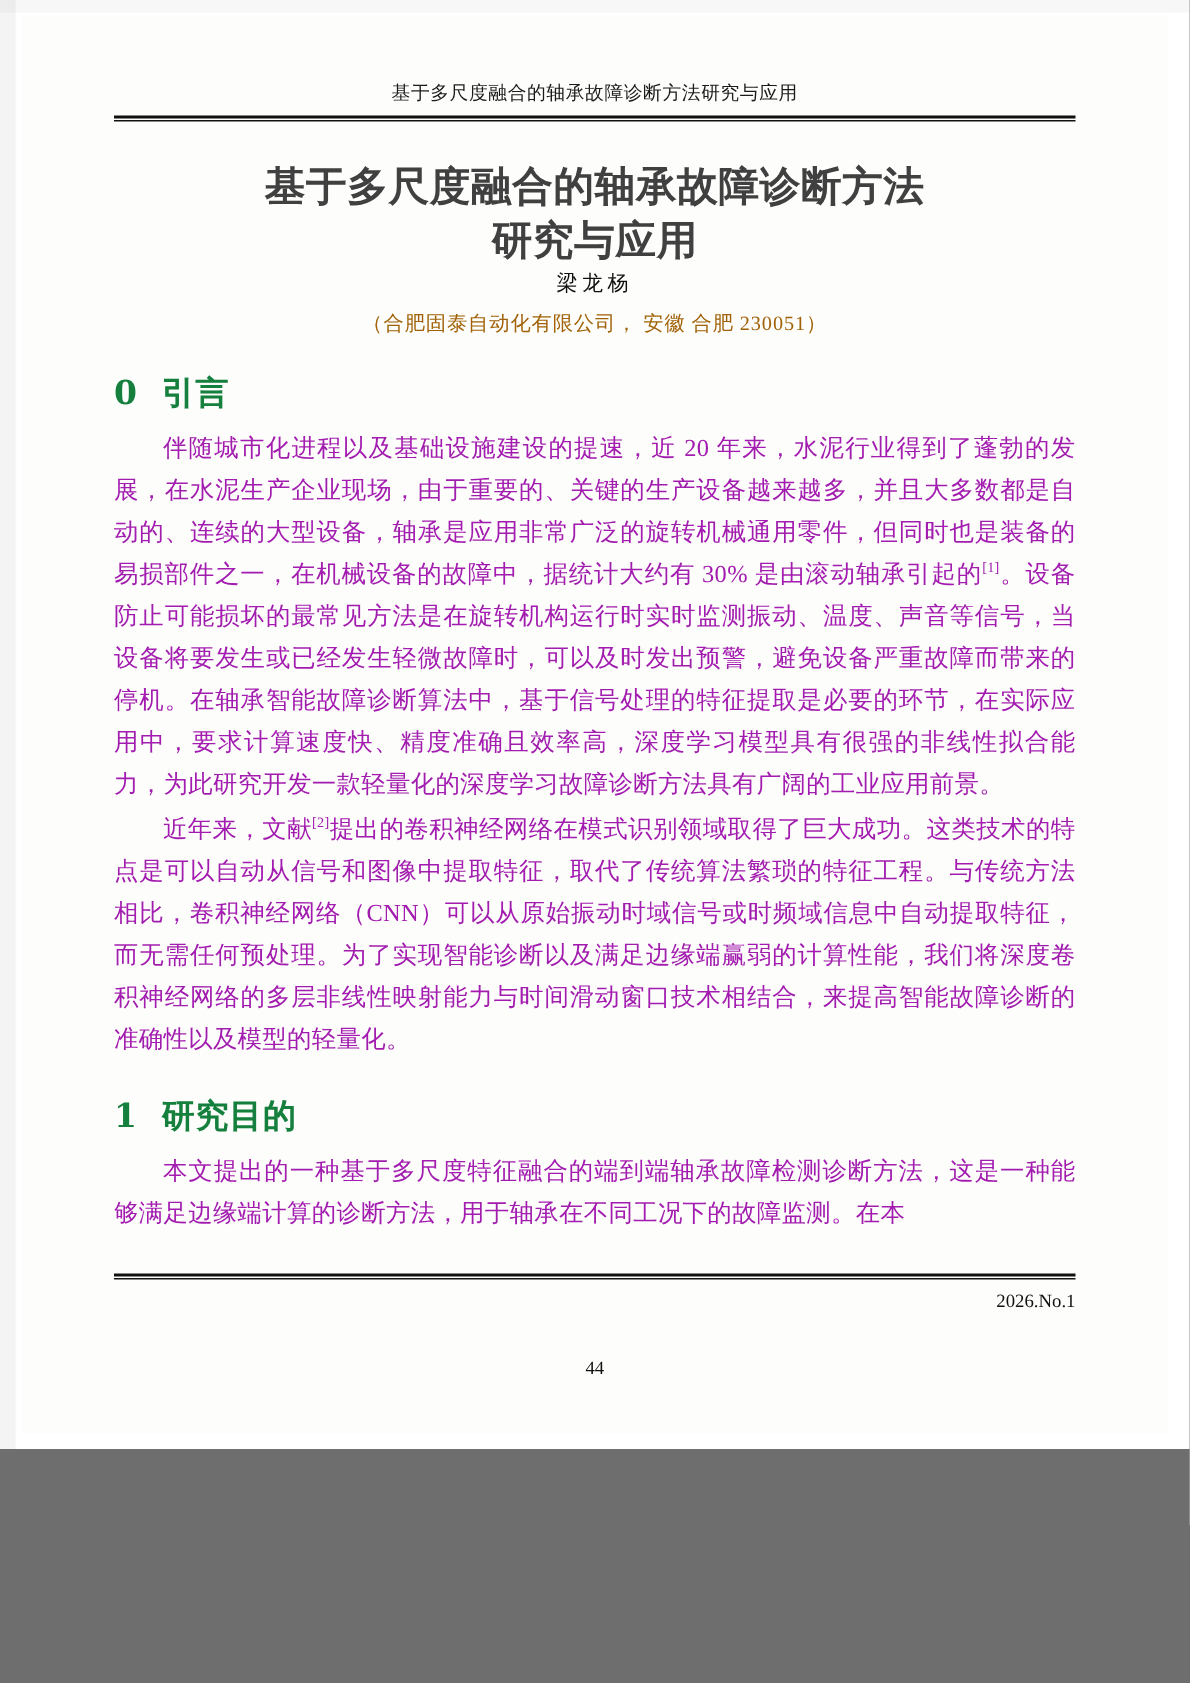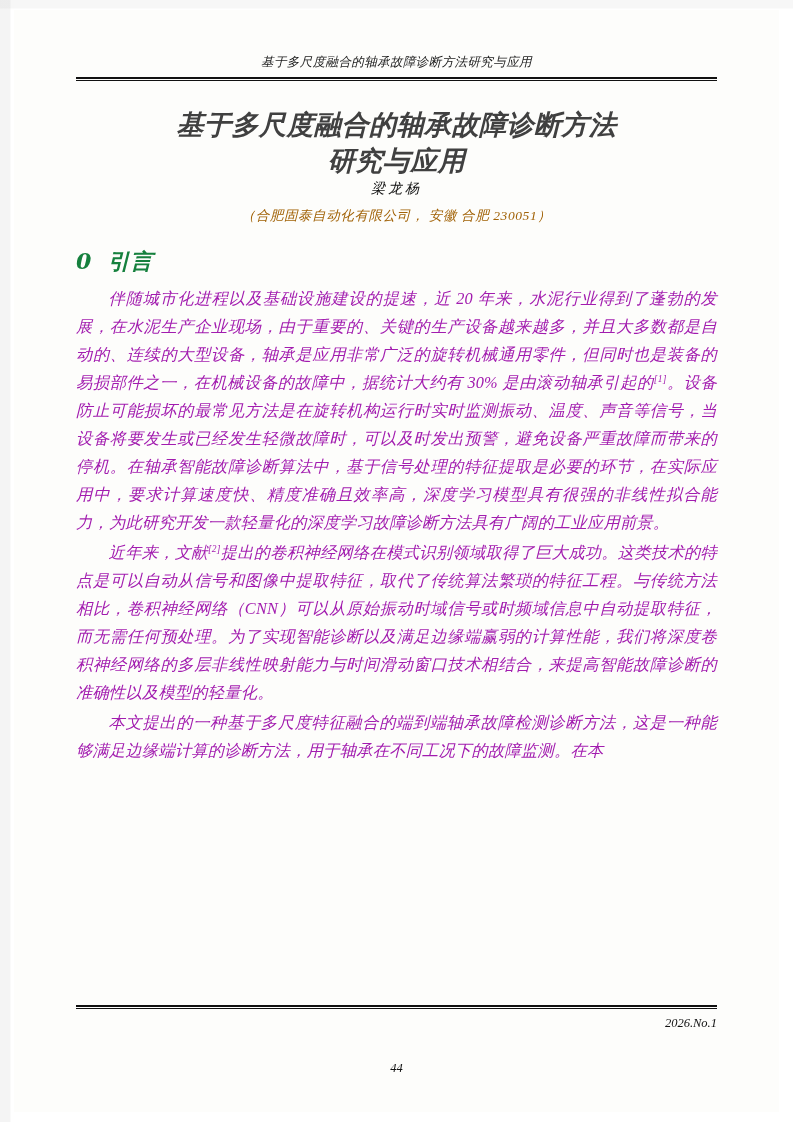--- a/index.html
+++ b/index.html
@@ -9,27 +9,26 @@
   }
   body {
     width: 793px;
     height: 1122px;
     overflow: hidden;
     font-family: "Liberation Serif", "DejaVu Serif", serif;
   }
   .page {
     position: relative;
     width: 793px;
-    height: 1122px;
+    height: 966px;
     background: #ffffff;
     box-sizing: border-box;
     background-image:
       linear-gradient(90deg, rgba(0,0,0,0.045) 0 10px, rgba(0,0,0,0) 11px 100%),
       linear-gradient(180deg, rgba(0,0,0,0.03) 0 8px, rgba(0,0,0,0) 9px 100%);
-    font-style: italic;
   }
   .sheet {
     position: absolute;
     left: 14px;
     top: 10px;
     right: 14px;
     bottom: 10px;
     background: #fdfdfb;
   }
   .content {
@@ -161,20 +160,23 @@
       <div class="affil">（合肥固泰自动化有限公司，  安徽   合肥   230051）</div>
 
       <h2 class="sec">
         <span class="num">0</span><span>引言</span>
       </h2>
 
       <p class="body"><span>伴随城市化进程以及基础设施建设的提速，近 20 年来，水泥行业得到了蓬勃的发展，在水泥生产企业现场，由于重要的、关键的生产设备越来越多，并且大多数都是自动的、连续的大型设备，轴承是应用非常广泛的旋转机械通用零件，但同时也是装备的易损部件之一，在机械设备的故障中，据统计大约有 30% 是由滚动轴承引起的</span><sup>[1]</sup><span>。设备防止可能损坏的最常见方法是在旋转机构运行时实时监测振动、温度、声音等信号，当设备将要发生或已经发生轻微故障时，可以及时发出预警，避免设备严重故障而带来的停机。在轴承智能故障诊断算法中，基于信号处理的特征提取是必要的环节，在实际应用中，要求计算速度快、精度准确且效率高，深度学习模型具有很强的非线性拟合能力，为此研究开发一款轻量化的深度学习故障诊断方法具有广阔的工业应用前景。</span></p>
 
       <p class="body"><span>近年来，文献</span><sup>[2]</sup><span>提出的卷积神经网络在模式识别领域取得了巨大成功。这类技术的特点是可以自动从信号和图像中提取特征，取代了传统算法繁琐的特征工程。与传统方法相比，卷积神经网络（CNN）可以从原始振动时域信号或时频域信息中自动提取特征，而无需任何预处理。为了实现智能诊断以及满足边缘端赢弱的计算性能，我们将深度卷积神经网络的多层非线性映射能力与时间滑动窗口技术相结合，来提高智能故障诊断的准确性以及模型的轻量化。</span></p>
 
+      <h2 class="sec">
+        <span class="num">1</span><span>研究目的</span>
+      </h2>
 
       <p class="body">本文提出的一种基于多尺度特征融合的端到端轴承故障检测诊断方法，这是一种能够满足边缘端计算的诊断方法，用于轴承在不同工况下的故障监测。在本</p>
 
     </div>
 
     <div class="footer">
       <div class="footer-rule"></div>
       <div class="footer-rule-thin"></div>
       <div class="footer-row">
         <span class="footer-page">44</span>

